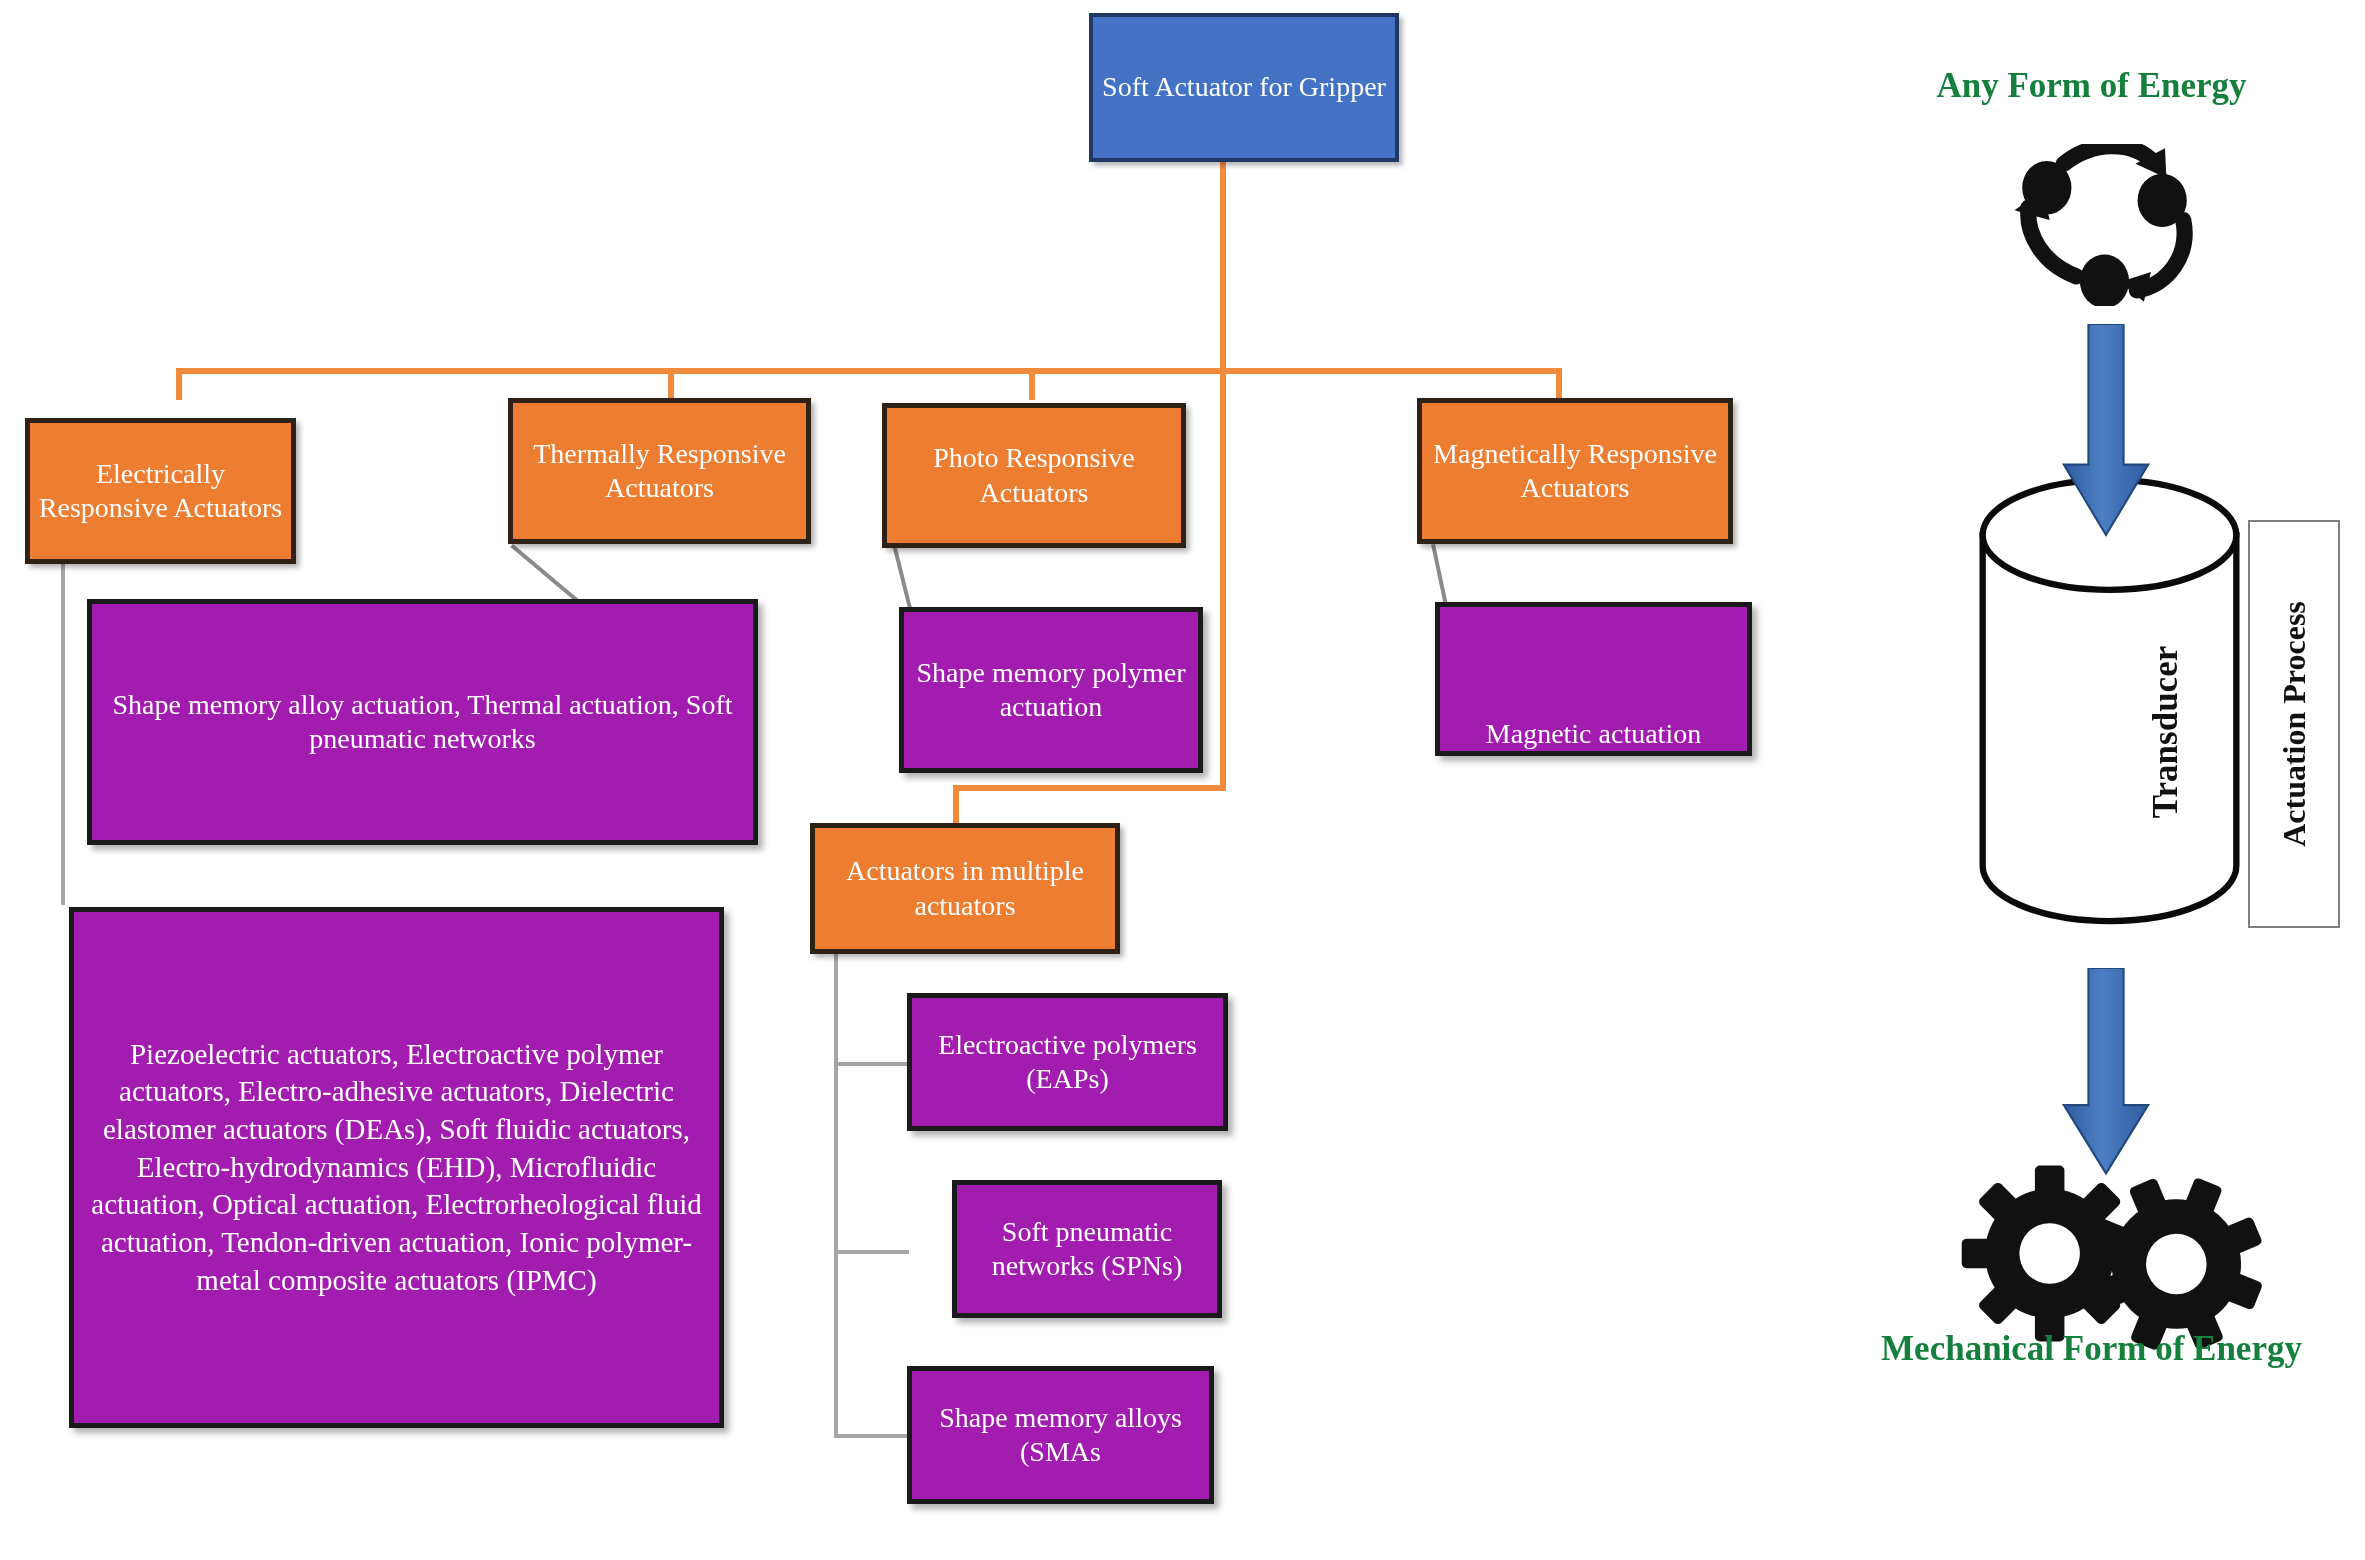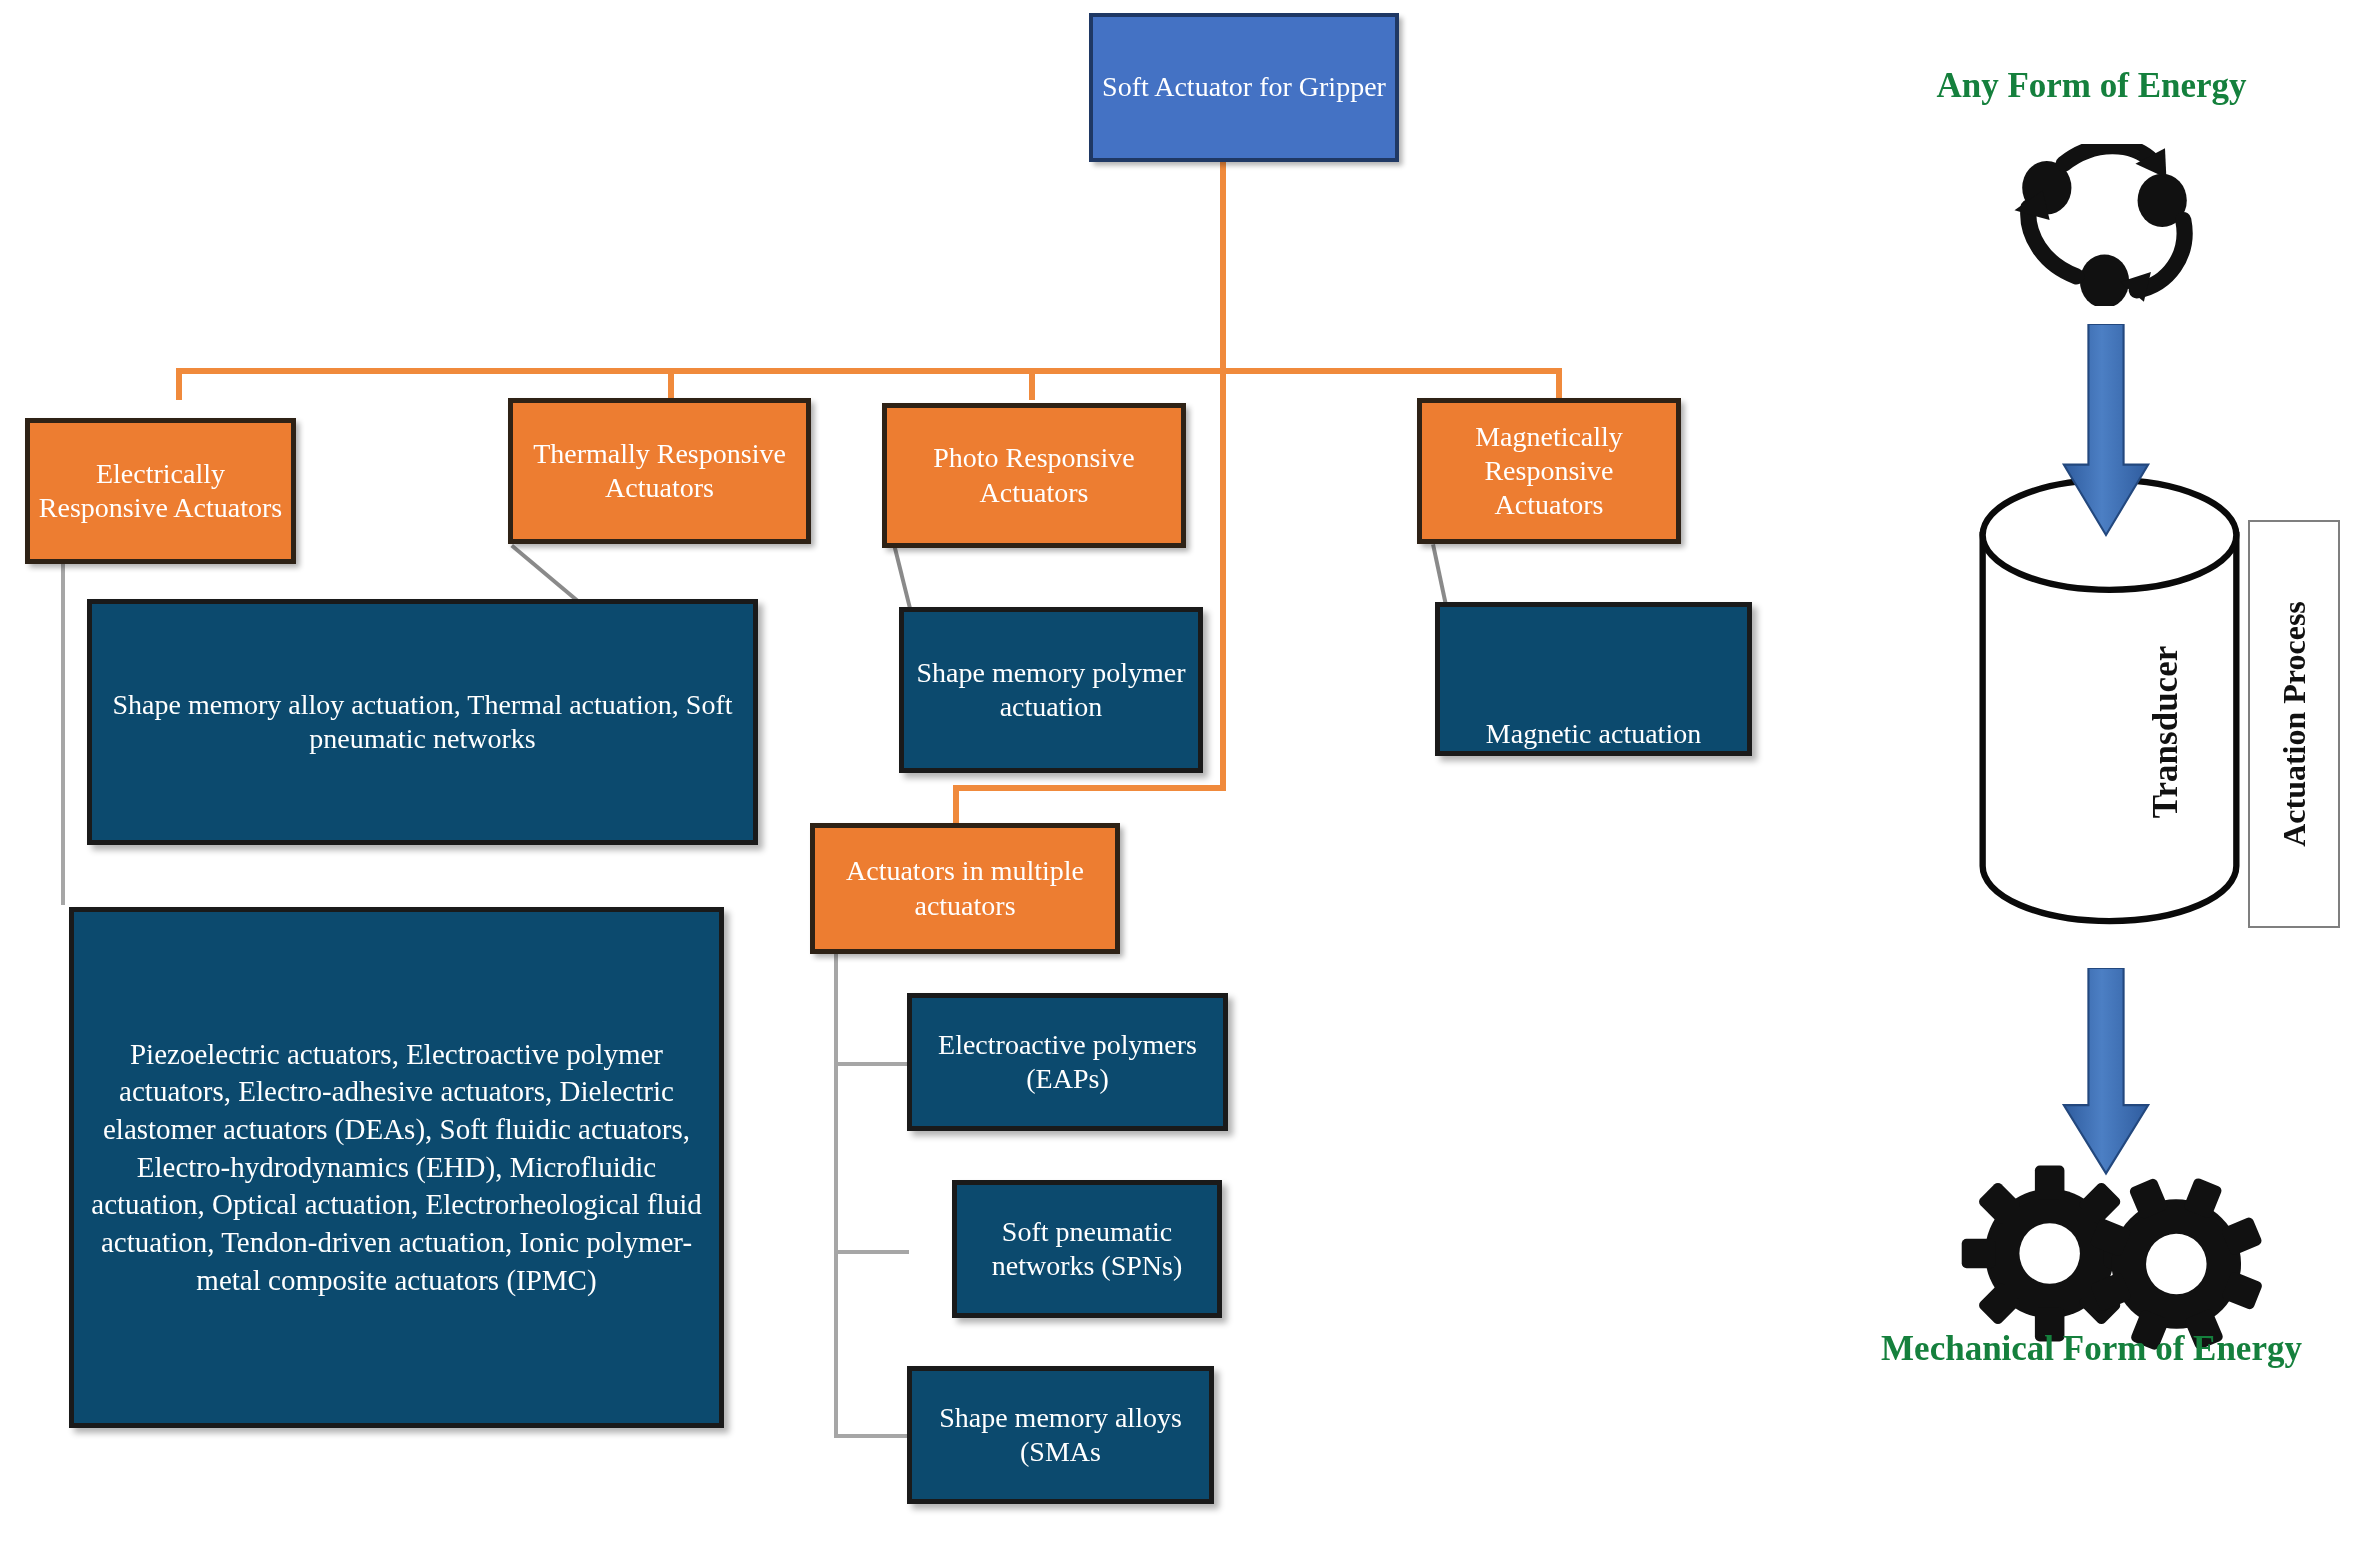--- a/index.html
+++ b/index.html
@@ -27,21 +27,21 @@
     font-size:28px;
     box-shadow:3.5px 3.5px 5px rgba(0,0,0,.30);
   }
   .node-orange{
     background:#ED7D31;
     border:5px solid #2E2216;
     font-size:28px;
     box-shadow:4.2px 4.2px 5.6px rgba(0,0,0,.32);
   }
   .node-gray{
-    background:#0c4a6e;
+    background:#a21caf;
     border:5px solid #1A1A1A;
     font-size:28px;
     box-shadow:5px 5px 6.3px rgba(0,0,0,.30);
   }
   .node-gray.big{font-size:29px;line-height:1.30;}
 
   
   .conn{position:absolute;z-index:2;}
   .conn-orange{background:#F08A3C;}
   .conn-gray{background:#A6A6A6;}
@@ -121,21 +121,21 @@
   </div>
 
   <div class="node node-orange" style="left:508px;top:398px;width:303px;height:146px;">
     <span class="lbl">Thermally Responsive Actuators</span>
   </div>
 
   <div class="node node-orange" style="left:882px;top:403px;width:304px;height:145px;">
     <span class="lbl">Photo Responsive Actuators</span>
   </div>
 
-  <div class="node node-orange" style="left:1417px;top:398px;width:264px;height:146px;">
+  <div class="node node-orange" style="left:1417px;top:398px;width:316px;height:146px;">
     <span class="lbl">Magnetically Responsive Actuators</span>
   </div>
 
   <div class="node node-gray" style="left:87px;top:599px;width:671px;height:246px;">
     <span class="lbl">Shape memory alloy actuation, Thermal actuation, Soft pneumatic networks</span>
   </div>
 
   <div class="node node-gray" style="left:899px;top:607px;width:304px;height:166px;">
     <span class="lbl">Shape memory polymer actuation</span>
   </div>

